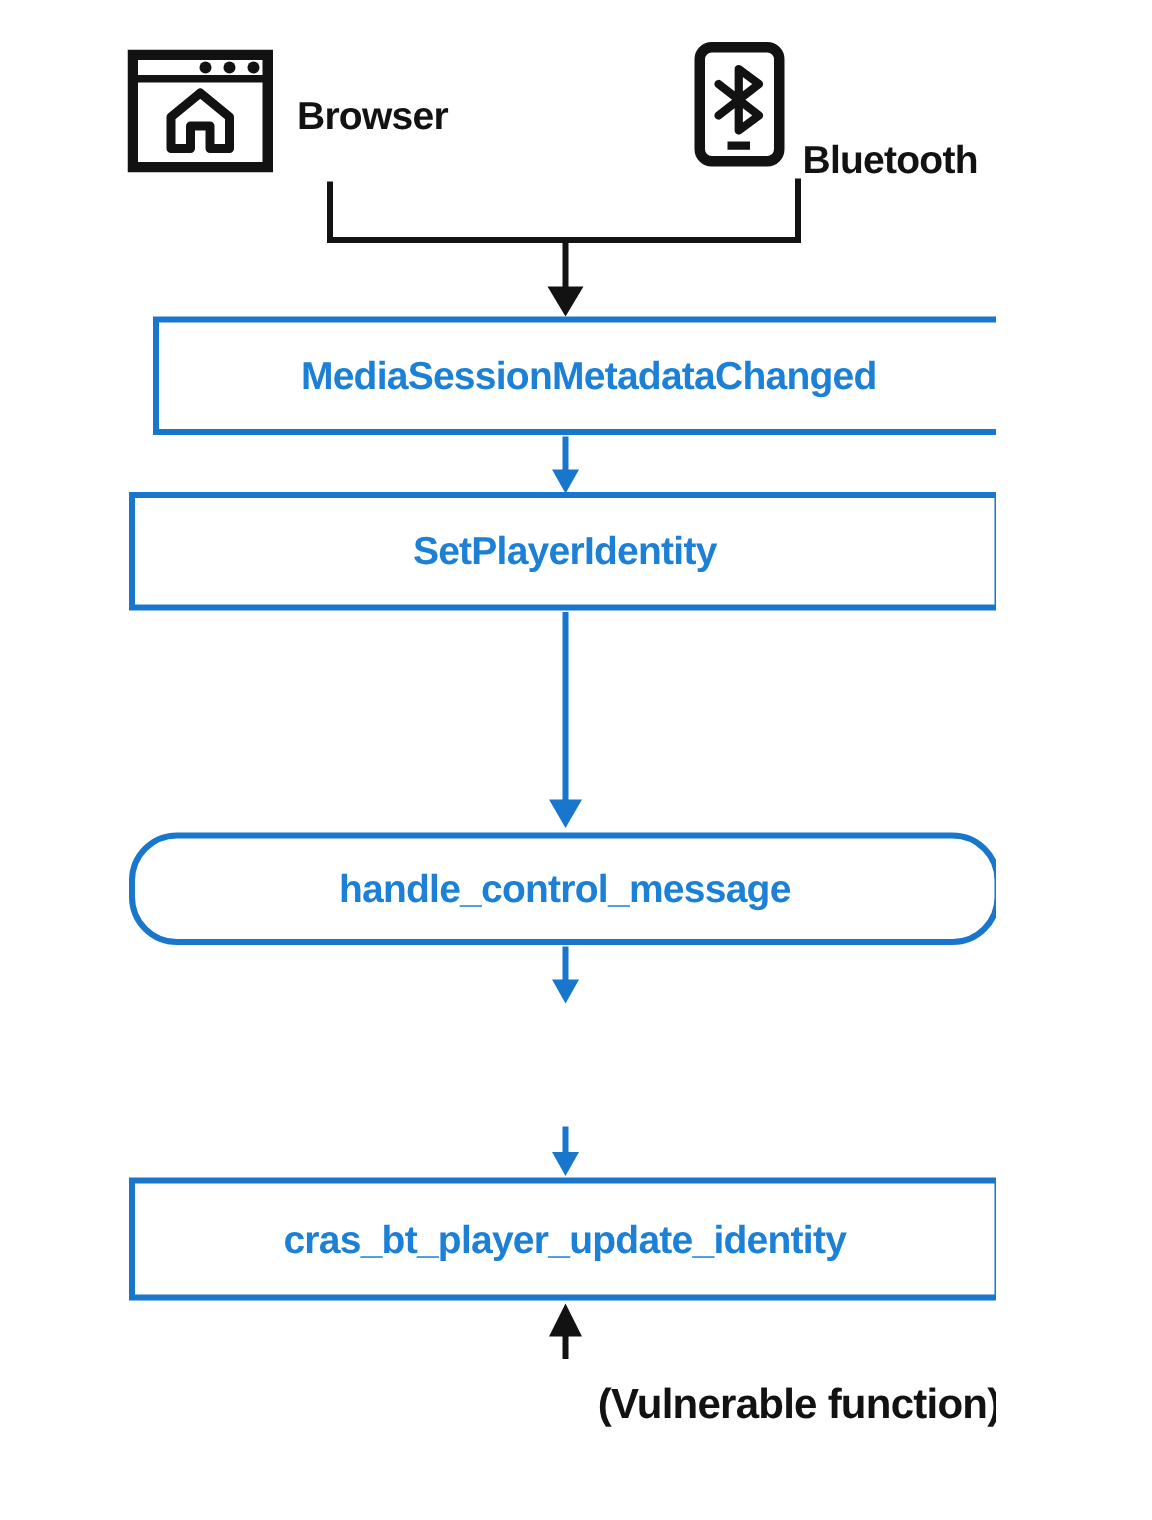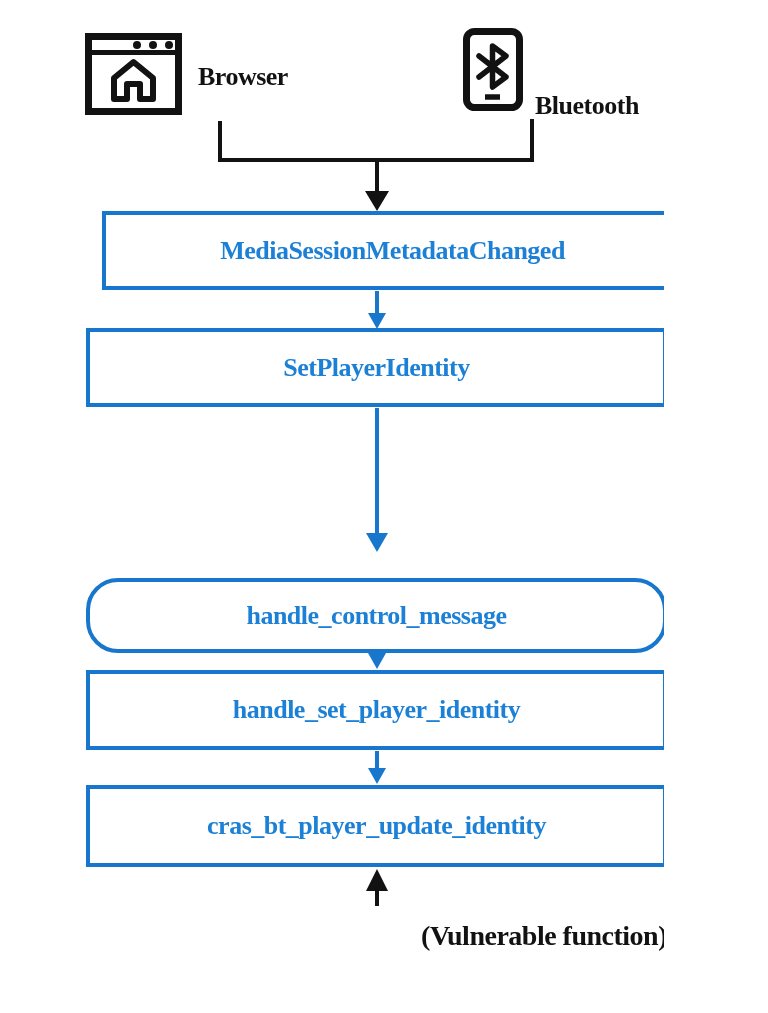--- a/index.html
+++ b/index.html
@@ -7,21 +7,21 @@
     --blue-text: #1b80d6;
     --ink: #121212;
     --background: #ffffff;
   }
   html, body { margin: 0; padding: 0; background: #fff; }
   .canvas {
     position: relative;
     width: 664px;
     height: 1013px;
     background: var(--background);
-    font-family: Liberation Serif, serif;
+    font-family: Liberation Sans, sans-serif;
     overflow: hidden;
   }
   .connector-layer {
     position: absolute;
     left: 0; top: 0;
     width: 768px; height: 1013px;
   }
   .ink-line   { stroke: var(--ink); stroke-width: 4; fill: none; }
   .ink-head   { fill: var(--ink); }
   .blue-line  { stroke: var(--blue); stroke-width: 4; fill: none; }
@@ -54,21 +54,21 @@
     align-items: center;
     justify-content: center;
     color: var(--blue-text);
     font-weight: 700;
     font-size: 26px;
     letter-spacing: -0.5px;
     white-space: nowrap;
   }
   .box1 { top: 211px; height: 79px; margin-left: 16px; }
   .box2 { top: 328px; height: 79px; }
-  .box3 { top: 578px; height: 75px; border-radius: 32px; }
+  .box3 { top: 555px; height: 75px; border-radius: 32px; }
   .box4 { top: 670px; height: 80px; }
   .box5 { top: 785px; height: 82px; }
 
   .edge-label {
     position: absolute;
     left: 407px;
     top: 469px;
     color: var(--blue-text);
     font-weight: 700;
     font-size: 28px;
@@ -146,19 +146,18 @@
       <rect class="icon-stroke" x="4.5" y="4.5" width="53" height="76" rx="8" stroke-width="7"></rect>
       <path class="icon-stroke" d="M17 29 L44 50 L30.5 60 V19 L44 29 L17 50" stroke-width="5.5" stroke-linecap="round" stroke-linejoin="round"></path>
       <path class="icon-stroke" d="M23 70 H38" stroke-width="5.5"></path>
     </svg>
   </div>
   <div class="src-label bluetooth">Bluetooth</div>
 
   <div class="flow-box box1">MediaSessionMetadataChanged</div>
   <div class="flow-box box2">SetPlayerIdentity</div>
   <div class="flow-box box3">handle_control_message</div>
-  <div class="flow-box box4">handle_set_player_identity</div>
   <div class="flow-box box5">cras_bt_player_update_identity</div>
 
 
   <div class="footnote">(Vulnerable function)</div>
 
 </div>
 
 </body></html>

